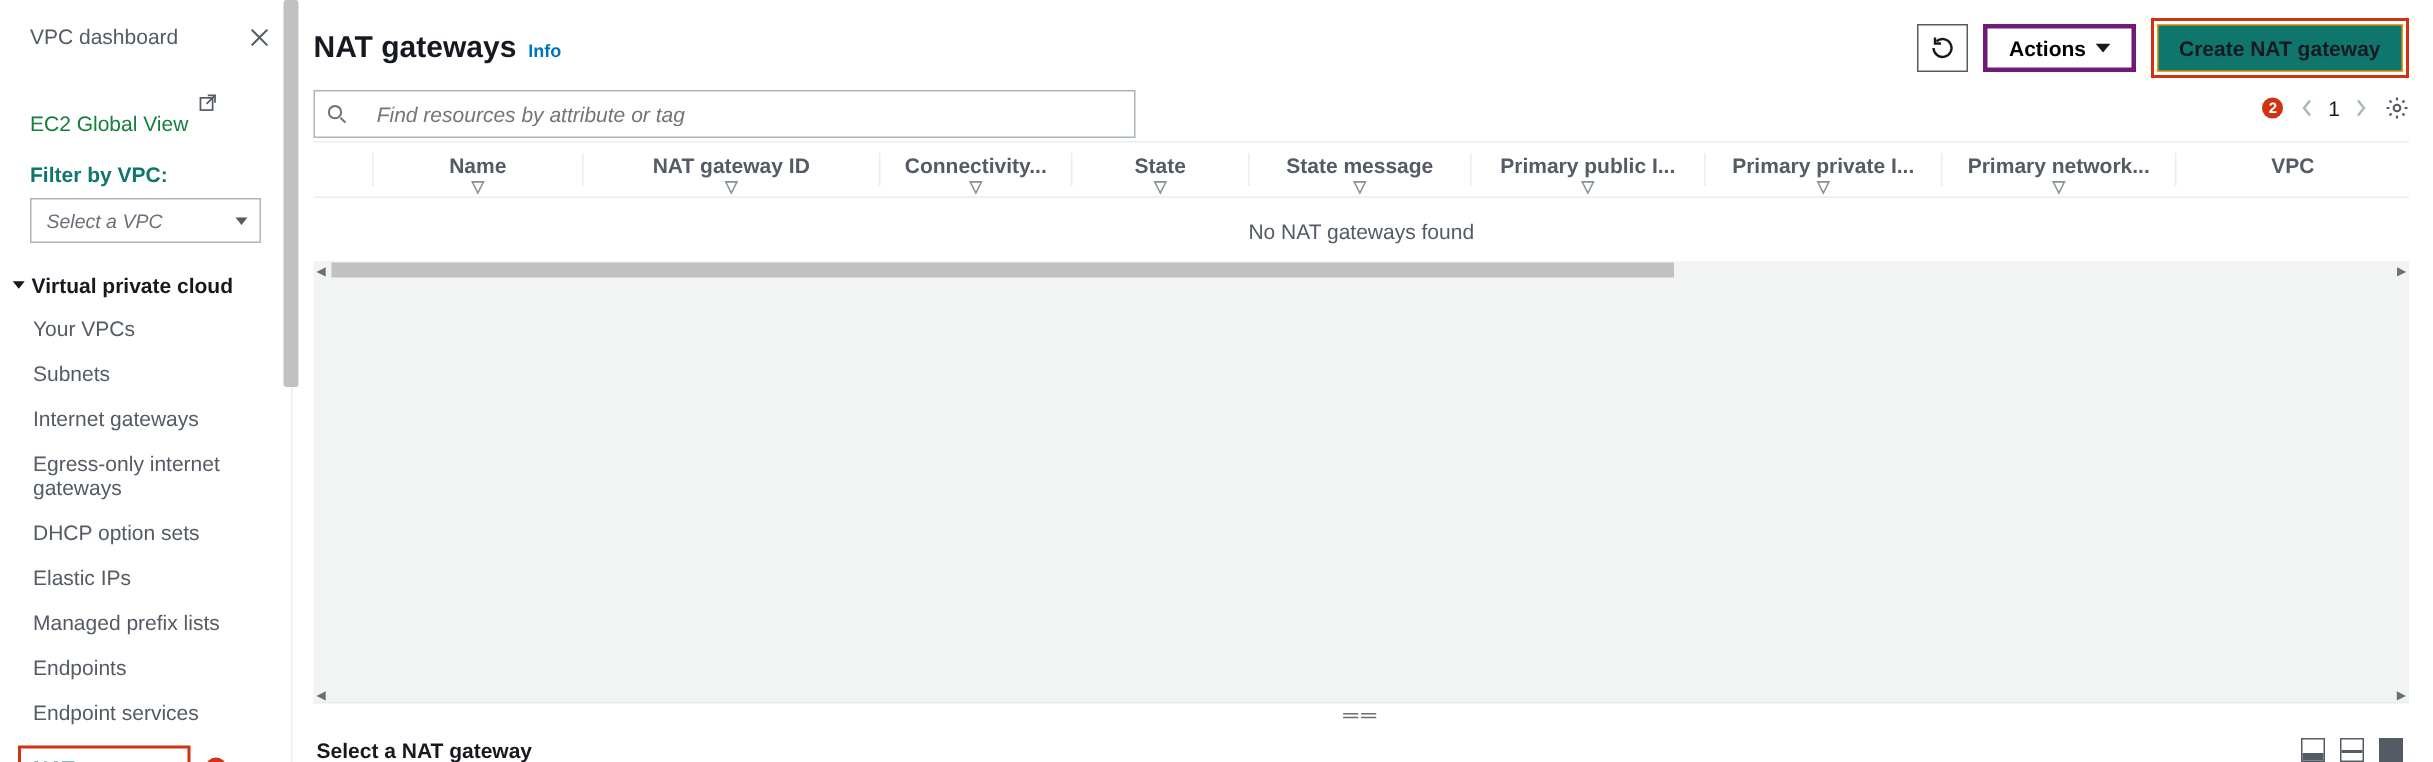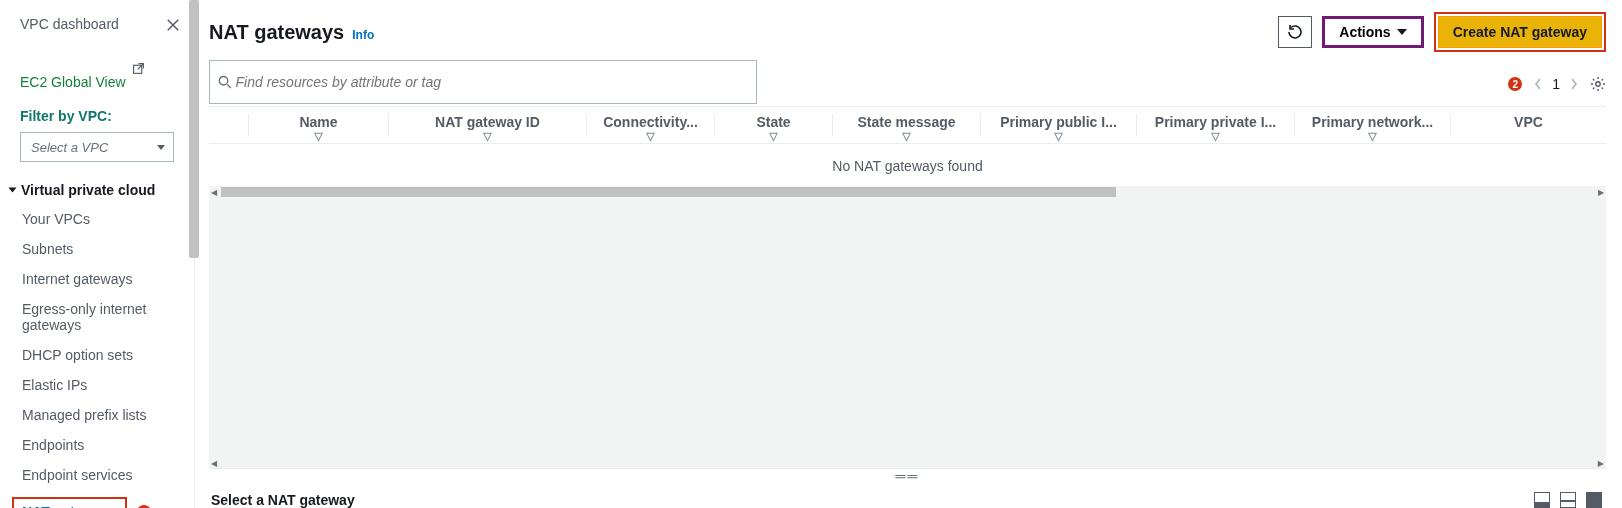--- a/index.html
+++ b/index.html
@@ -24,23 +24,23 @@
     .nav-active-box { border: 2px solid #d13212; padding: 5px 8px; color: #0073bb; font-weight: 700; }
     .badge { background: #d13212; color: #fff; font-size: 10px; font-weight: 700; width: 14px; height: 14px; border-radius: 50%; display: flex; align-items: center; justify-content: center; }
     .main { flex: 1; display: flex; flex-direction: column; padding: 12px 16px 0 14px; }
     .header-row { display: flex; align-items: center; justify-content: space-between; }
     .title-block { display: flex; align-items: baseline; gap: 8px; }
     .page-title { font-size: 20px; font-weight: 700; }
     .info-link { color: #0073bb; font-size: 12px; font-weight: 700; cursor: pointer; }
     .btn-row { display: flex; align-items: center; gap: 10px; }
     .icon-btn { width: 34px; height: 32px; border: 1px solid #545b64; background: #fff; display: flex; align-items: center; justify-content: center; cursor: pointer; }
     .btn { height: 32px; border: 3px solid #701a75; background: #fff; padding: 0 14px; display: flex; align-items: center; gap: 6px; font-weight: 700; font-size: 14px; cursor: pointer; }
-    .btn-primary { background: #eab308; border: 1px solid #ff9900; color: #16191f; }
+    .btn-primary { background: #0f766e; border: 1px solid #ff9900; color: #16191f; }
     .primary-wrap { border: 2px solid #d13212; padding: 2px; }
-    .search-wrap { margin-top: 8px; width: 548px; height: 44px; border: 1px solid #aab7b8; display: flex; align-items: center; padding: 0 8px; gap: 4px; }
+    .search-wrap { margin-top: 8px; width: 548px; height: 32px; border: 1px solid #aab7b8; display: flex; align-items: center; padding: 0 8px; gap: 20px; }
     .search-input { border: none; outline: none; width: 100%; font-size: 14px; font-style: italic; color: #687078; }
     .pager-row { display: flex; align-items: center; gap: 12px; justify-content: flex-end; margin-top: -28px; }
     .pager-badge { background: #d13212; color: #fff; font-size: 10px; font-weight: 700; width: 14px; height: 14px; border-radius: 50%; display: flex; align-items: center; justify-content: center; }
     .pager-ctrl { display: flex; align-items: center; gap: 10px; color: #545b64; }
     .pager-num { font-weight: 400; color: #16191f; }
     .gear { width: 16px; height: 16px; cursor: pointer; }
     .thead { display: flex; align-items: center; border-top: 1px solid #eaeded; border-bottom: 1px solid #eaeded; margin-top: 14px; height: 38px; font-size: 14px; font-weight: 700; color: #545b64; }
     .th { display: flex; align-items: center; justify-content: space-between; padding: 0 10px; border-right: 1px solid #eaeded; height: 22px; flex-direction: column; }
     .th:last-child { border-right: none; }
     .th-checkbox { width: 40px; }

